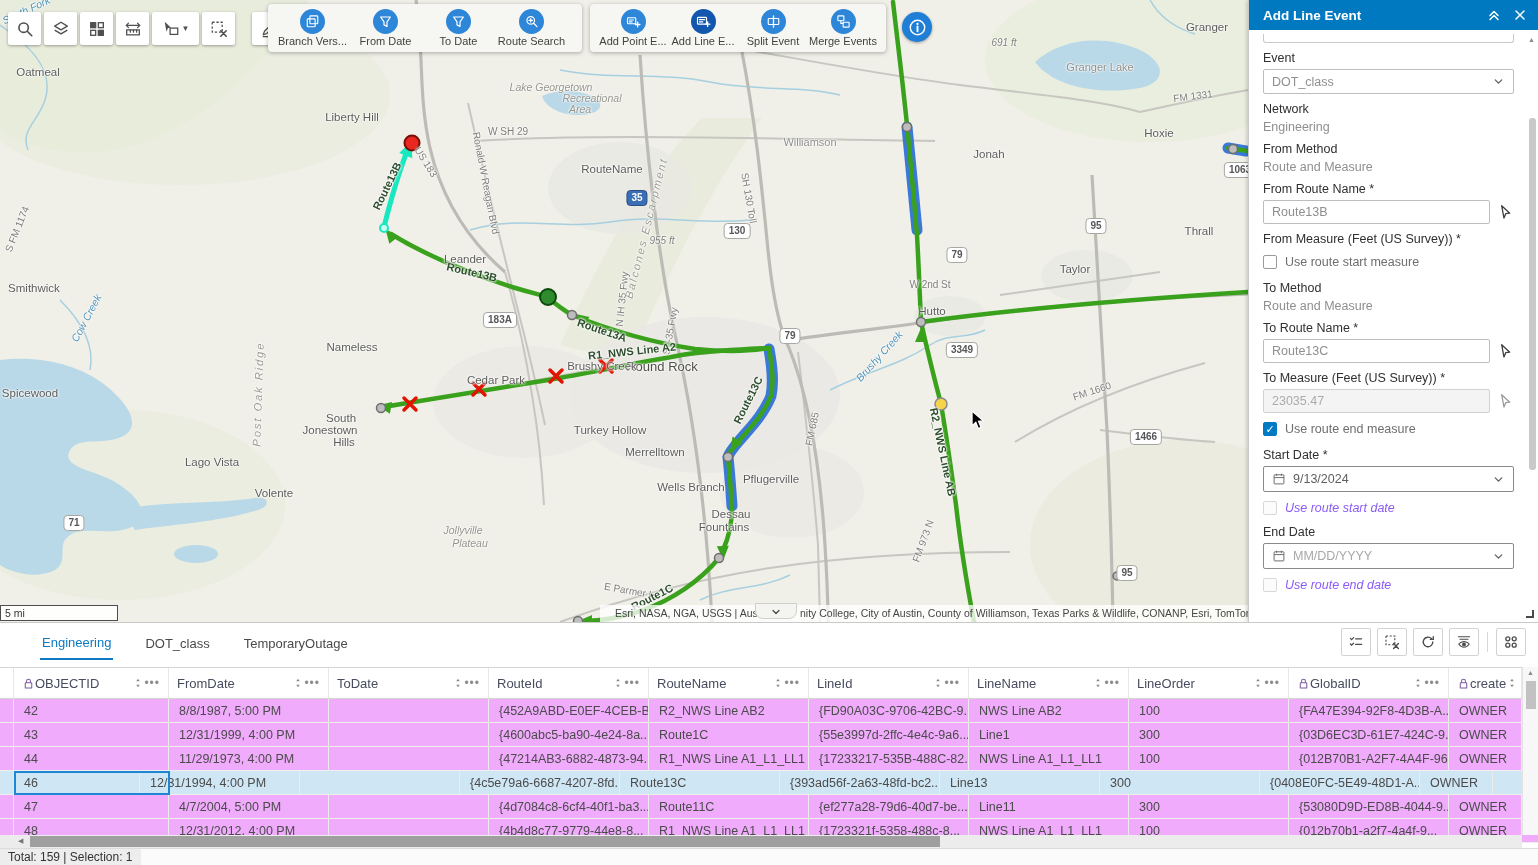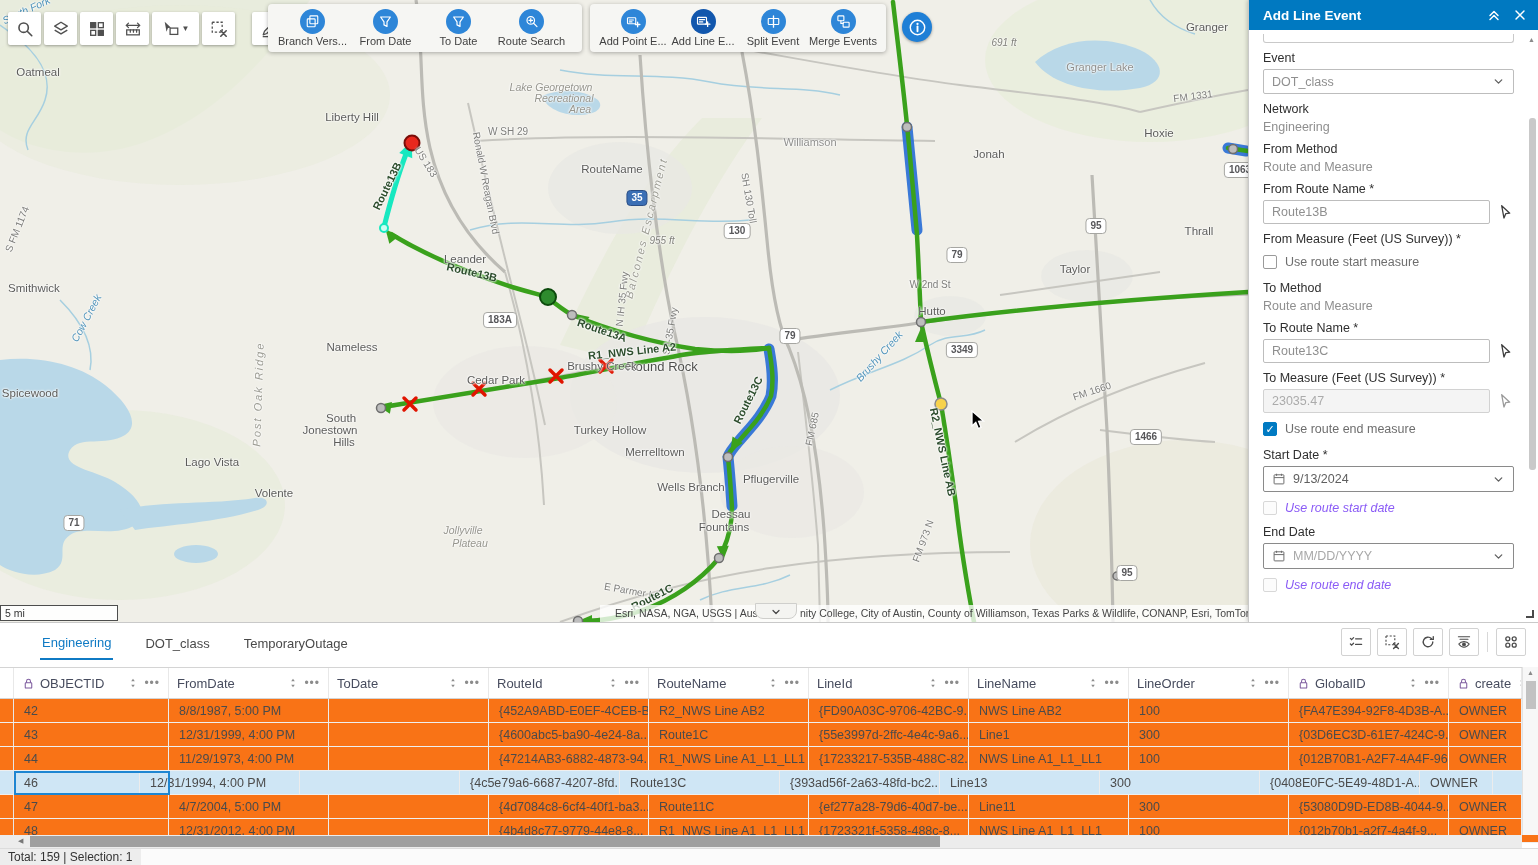--- a/index.html
+++ b/index.html
@@ -98,27 +98,27 @@
   .tab { font-size:13px; color:#4a4a4a; padding:10px 2px 8px; }
   .tab.active { color:#0f7ac4; border-bottom:2px solid #0f7ac4; }
   .tab-tools { position:absolute; right:12px; top:5px; display:flex; gap:6px; align-items:center; }
   .tt-btn { width:30px; height:28px; border:1px solid #d2d2d2; border-radius:2px; background:#fff;
             display:flex; align-items:center; justify-content:center; color:#4c4c4c; }
   .tt-btn .icon { width:16px; height:16px; }
   .tt-div { width:1px; height:20px; background:#d8d8d8; margin:0 2px; }
 
   .grid { position:absolute; left:0; right:0; top:44px; bottom:0; overflow:hidden; }
   .thead { display:flex; height:32px; border-top:1px solid #d4d4d4; border-bottom:1px solid #d4d4d4; background:#fff; }
-  .th { display:flex; align-items:center; gap:5px; padding:0 8px; border-right:1px solid #e8e8e8;
+  .th { display:flex; align-items:center; padding:0 8px; border-right:1px solid #e8e8e8;
         font-size:13px; color:#474c5e; overflow:hidden; white-space:nowrap; }
   .th .lock { width:13px; height:13px; color:#7d5b9e; flex:0 0 auto; }
   .th .sort { width:12px; height:12px; color:#8c8c8c; margin-left:auto; flex:0 0 auto; }
   .th .dots { color:#8c8c8c; font-size:12px; letter-spacing:1px; flex:0 0 auto; }
   .lead { width:14px; border-right:1px solid #e8e8e8; flex:0 0 auto; }
-  .tr { display:flex; height:24px; border-bottom:1px solid #efefef; position:relative; background:#f97316; }
+  .tr { display:flex; height:24px; border-bottom:1px solid #efefef; position:relative; background:#f0abfc; }
   .tr.sel { background:#cfe6f5; }
   .td { display:flex; align-items:center; padding:0 10px; border-right:1px solid #ececec;
         font-size:12.5px; color:#4b4b4b; overflow:hidden; white-space:nowrap; }
   .sel-box { position:absolute; left:14px; top:0; width:156px; height:24px;
              border:2px solid #1e86d2; pointer-events:none; }
   .vscroll { position:absolute; right:0; top:44px; bottom:13px; width:16px; background:#f7f7f7;
              border-left:1px solid #e2e2e2; }
   .vscroll .arr { position:absolute; top:2px; left:4px; font-size:7px; color:#8a8a8a; }
   .vthumb { position:absolute; top:14px; left:3px; width:10px; height:28px; background:#c2c2c2; }
   .hscroll { position:absolute; left:0; right:16px; bottom:0; height:13px; background:#ececec; }
@@ -276,21 +276,21 @@
       <span class="lbl " style="left: 1075px; top: 269px;">Taylor</span>
       <span class="lbl " style="left: 1199px; top: 231px;">Thrall</span>
       <span class="lbl " style="left: 1159px; top: 133px;">Hoxie</span>
       <span class="lbl " style="left: 1207px; top: 27px;">Granger</span>
       <span class="lbl " style="left: 602px; top: 366px;">Brushy Creek</span>
       <span class="lbl town-gray" style="left: 810px; top: 142px;">Williamson</span>
       <span class="lbl town-gray" style="left: 1100px; top: 67px;">Granger Lake</span>
       <span class="lbl area" style="left: 463px; top: 530px;">Jollyville</span>
       <span class="lbl area" style="left: 470px; top: 543px;">Plateau</span>
       <span class="lbl area" style="left: 551px; top: 87px;">Lake Georgetown</span>
-      <span class="lbl area" style="left: 564px; top: 98px;">Recreational</span>
+      <span class="lbl area" style="left: 592px; top: 98px;">Recreational</span>
       <span class="lbl area" style="left: 580px; top: 109px;">Area</span>
       <span class="lbl water-it" style="left: 26px; top: 10px; transform: translate(-50%, -50%) rotate(-25deg);">South Fork</span>
       <span class="lbl water-it" style="left: 86px; top: 318px; transform: translate(-50%, -50%) rotate(-62deg);">Cow Creek</span>
       <span class="lbl water-it" style="left: 879px; top: 356px; transform: translate(-50%, -50%) rotate(-48deg);">Brushy Creek</span>
       <span class="lbl escarp" style="left: 646px; top: 228px; transform: translate(-50%, -50%) rotate(-76deg);">Balcones Escarpment</span>
       <span class="lbl escarp" style="left: 258px; top: 394px; transform: translate(-50%, -50%) rotate(-88deg);">Post Oak Ridge</span>
       <span class="lbl elev" style="left: 662px; top: 240px;">955 ft</span>
       <span class="lbl elev" style="left: 1004px; top: 42px;">691 ft</span>
       <span class="lbl road" style="left: 508px; top: 131px;">W SH 29</span>
       <span class="lbl road" style="left: 426px; top: 162px; transform: translate(-50%, -50%) rotate(58deg);">US 183</span>

